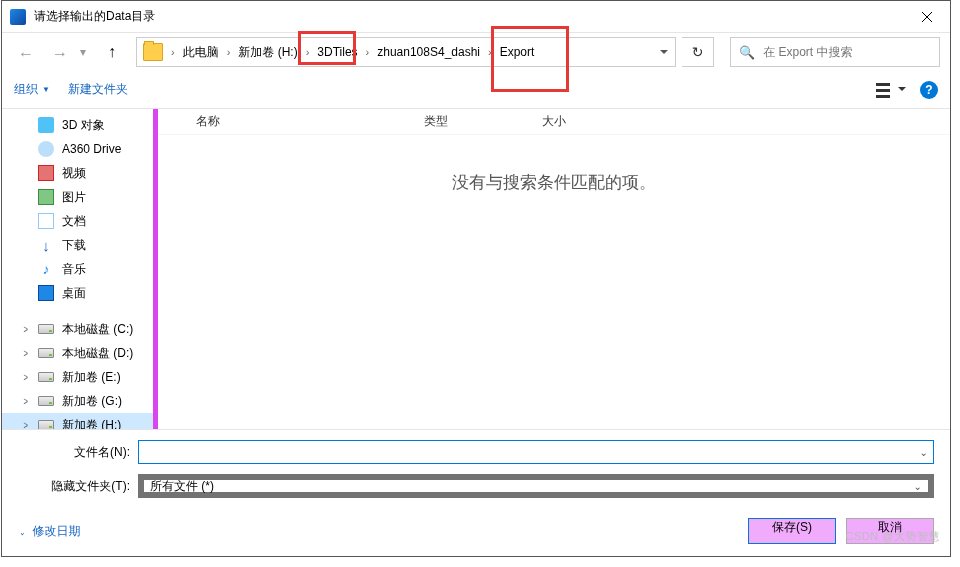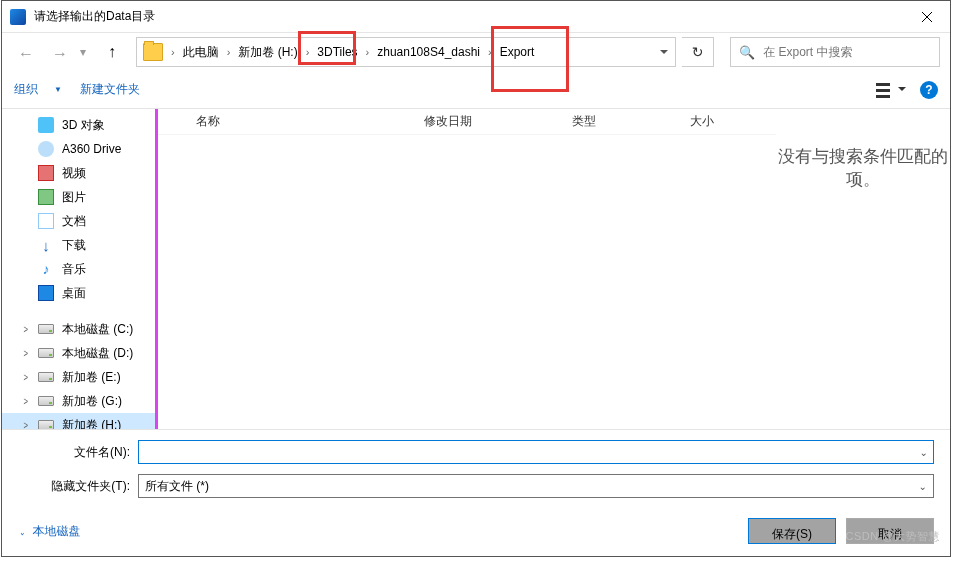--- a/index.html
+++ b/index.html
@@ -29,68 +29,68 @@
   .addr-dd::before { content: ""; border-left: 4px solid transparent; border-right: 4px solid transparent; border-top: 4px solid #555; }
 
   .refresh { width: 32px; height: 30px; border: 1px solid #ccc; border-left: none; display: flex; align-items: center; justify-content: center; color: #333; font-size: 14px; }
 
   .searchbox { width: 210px; height: 30px; border: 1px solid #ccc; display: flex; align-items: center; padding: 0 8px; margin-left: 10px; color: #777; gap: 8px; }
   .search-icon { font-size: 13px; }
 
   
   .toolbar { height: 38px; border-bottom: 1px solid #e5e5e5; display: flex; align-items: center; padding: 0 12px; justify-content: space-between; color: #1565c0; }
   .tb-left { display: flex; align-items: center; gap: 18px; }
-  .tb-item { display: flex; align-items: center; gap: 16px; }
+  .tb-item { display: flex; align-items: center; gap: 4px; }
   .tb-item .dd { font-size: 8px; color: #1565c0; }
   .tb-right { display: flex; align-items: center; gap: 14px; }
   .view-btn svg { display: block; }
   .help-btn { width: 18px; height: 18px; border-radius: 50%; background: #0078d7; color: #fff; font-size: 12px; display: flex; align-items: center; justify-content: center; font-weight: bold; }
 
   
   .body { flex: 1; display: flex; min-height: 0; }
-  .sidebar { width: 156px; border-right: 3px solid #d946ef; overflow-y: auto; padding-top: 4px; }
+  .sidebar { width: 156px; border-right: 5px solid #d946ef; overflow-y: auto; padding-top: 4px; }
   .tree-item { height: 24px; display: flex; align-items: center; padding-left: 36px; gap: 8px; white-space: nowrap; position: relative; }
   .tree-item.selected { background: #cde8ff; }
   .tree-sep { height: 12px; }
   .sb-icon { width: 16px; height: 16px; flex-shrink: 0; display: flex; align-items: center; justify-content: center; }
   .caret { position: absolute; left: 20px; width: 10px; font-size: 11px; color: #666; transform: scaleX(0.7); }
   .ic-drive { width: 16px; height: 10px; background: linear-gradient(#eee,#ccc); border: 1px solid #888; border-radius: 1px; position: relative; }
   .ic-drive::after { content: ""; position: absolute; right: 1px; bottom: 1px; width: 3px; height: 2px; background: #76c043; }
   .ic-3d    { background: #4fc3f7; border-radius: 2px; }
   .ic-cloud { background: #bbdefb; border-radius: 50%; }
   .ic-video { background: #e57373; border: 1px solid #c62828; }
   .ic-pic   { background: #81c784; border: 1px solid #388e3c; }
   .ic-doc   { background: #fff; border: 1px solid #90caf9; }
   .ic-dl    { color: #1565c0; font-size: 15px; line-height: 1; font-weight: bold; }
   .ic-music { color: #1e88e5; font-size: 14px; }
   .ic-desk  { background: #1e88e5; border: 1px solid #0d47a1; }
 
-  .listarea { flex: 1; display: flex; flex-direction: row; }
+  .listarea { flex: 1; display: flex; flex-direction: column; }
   .cols { display: flex; height: 26px; align-items: center; border-bottom: 1px solid #f4f4f4; color: #333; font-size: 12px; }
   .col { padding-left: 14px; }
   .c1 { margin-left: 24px; width: 228px; }
   .c2 { width: 148px; }
   .c3 { width: 118px; }
   .c4 { width: 100px; }
   .empty { color: #555; text-align: center; padding-top: 36px; font-size: 17px; }
 
   
   .form { border-top: 1px solid #e5e5e5; padding: 10px 16px 6px 16px; }
   .frow { display: flex; align-items: center; margin-bottom: 10px; }
   .flabel { width: 120px; text-align: right; padding-right: 8px; font-size: 12px; }
   .finput-wrap { flex: 1; position: relative; }
   .finput { width: 100%; height: 24px; border: 1px solid #0078d7; padding: 0 24px 0 6px; font-size: 12px; outline: none; }
-  .fselect { width: 100%; height: 24px; border: 1px solid #737373; padding: 0 24px 0 6px; font-size: 12px; background: #fff; position: relative; display: flex; align-items: center; }
+  .fselect { width: 100%; height: 24px; border: 6px solid #737373; padding: 0 24px 0 6px; font-size: 12px; background: #fff; position: relative; display: flex; align-items: center; }
   .drop-ar { position: absolute; right: 6px; top: 50%; transform: translateY(-50%); font-size: 10px; color: #555; }
 
   .actions { display: flex; justify-content: space-between; align-items: center; padding: 4px 16px 12px 16px; }
   .hide-folders { display: flex; align-items: center; gap: 6px; color: #1565c0; }
   .hf-caret { font-size: 10px; transform: scaleX(0.7) rotate(180deg); display:inline-block; }
   .btns { display: flex; gap: 10px; }
-  .btn { width: 88px; height: 26px; border: 1px solid #aaa; background: #a3a3a3; display: flex; align-items: flex-end; justify-content: center; font-size: 12px; }
+  .btn { width: 88px; height: 26px; border: 1px solid #aaa; background: #f0abfc; display: flex; align-items: flex-start; justify-content: center; font-size: 12px; }
   .btn.primary { border: 1px solid #0078d7; }
 
   .annot { position: absolute; border: 3px solid #e53935; pointer-events: none; }
   .watermark { position: absolute; right: 10px; bottom: 12px; font-size: 11px; color: #bdbdbd; letter-spacing: 0.5px; pointer-events: none; }
 
   
   .sidebar::-webkit-scrollbar { width: 16px; }
   .sidebar::-webkit-scrollbar-thumb { background: #c1c1c1; }
   .sidebar::-webkit-scrollbar-track { background: #f1f1f1; }
 </style>
@@ -221,21 +221,20 @@
         </div>
         <div class="tree-item selected">
           <span class="caret">&gt;</span>
           <span class="sb-icon ic-drive"></span>
           <span>新加卷 (H:)</span>
         </div>
       </div>
     <div class="listarea">
       <div class="cols">
         <div class="col c1">名称</div>
-        <div class="col c2">修改日期</div>
         <div class="col c3">类型</div>
         <div class="col c4">大小</div>
       </div>
       <div class="empty">没有与搜索条件匹配的项。</div>
     </div>
   </div>
 
   <div class="form">
     <div class="frow">
       <div class="flabel"><span>文件名(N):</span></div>
@@ -251,21 +250,21 @@
           <span>所有文件  (*)</span>
           <span class="drop-ar">⌄</span>
         </div>
       </div>
     </div>
   </div>
 
   <div class="actions">
     <div class="hide-folders">
       <span class="hf-caret">⌃</span>
-      <span>本地磁盘</span>
+      <span>修改日期</span>
     </div>
     <div class="btns">
       <div class="btn primary">
           <span>保存(S)</span>
         </div>
       <div class="btn">
           <span>取消</span>
         </div>
     </div>
   </div>

